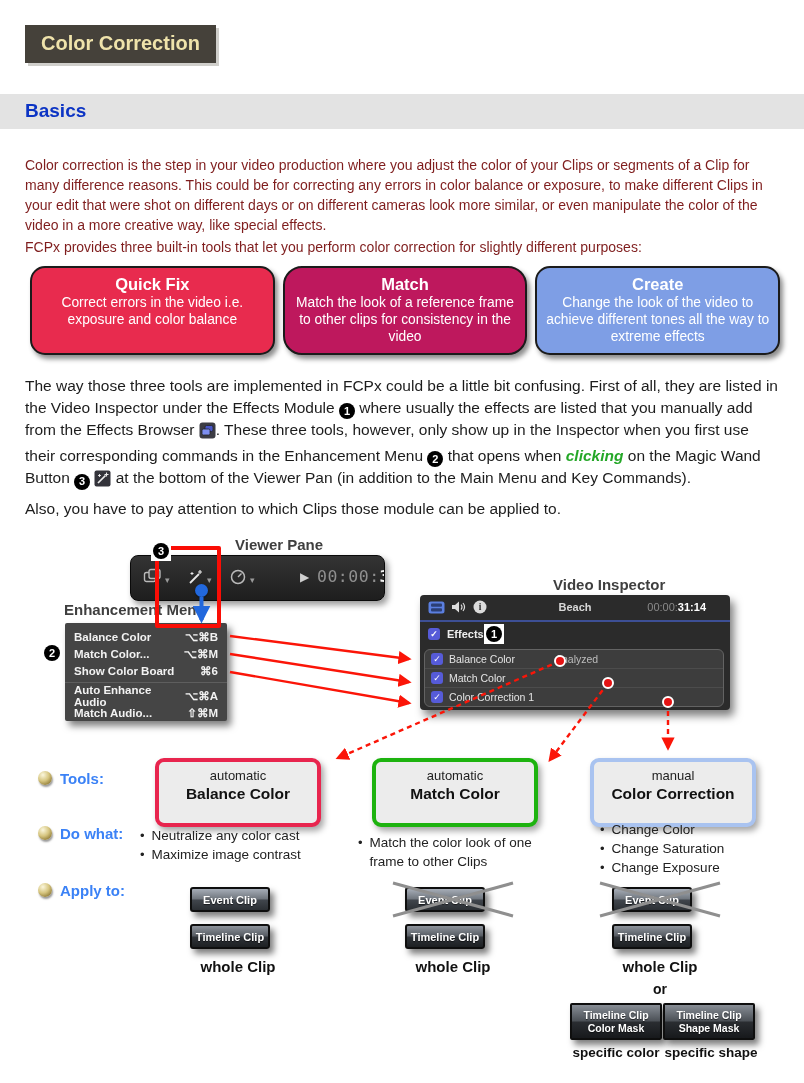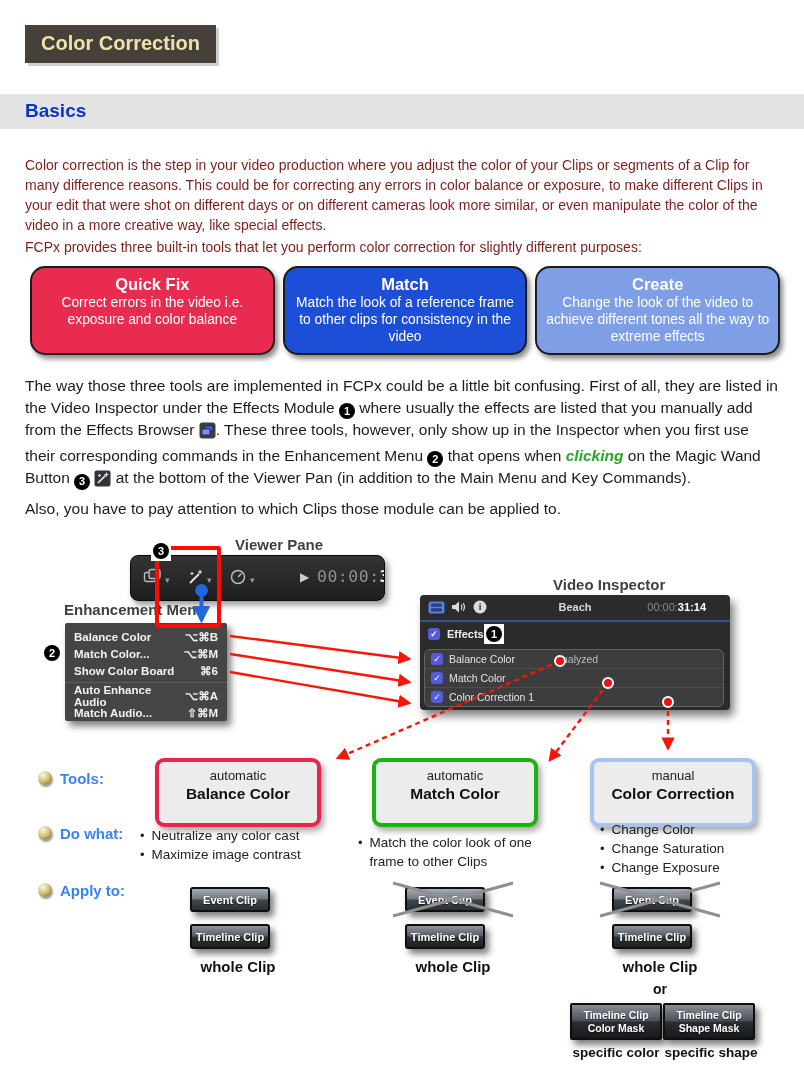--- a/index.html
+++ b/index.html
@@ -113,21 +113,21 @@
   
   <div class="para">Color correction is the step in your video production where you adjust the color of your Clips or segments of a Clip for many difference reasons. This could be for correcting any errors in color balance or exposure, to make different Clips in your edit that were shot on different days or on different cameras look more similar, or even manipulate the color of the video in a more creative way, like special effects.</div>
   <div class="para p2">FCPx provides three built-in tools that let you perform color correction for slightly different purposes:</div>
 
   
   <div class="cards">
     <div class="card" style="background: rgb(232, 43, 78);">
       <div class="c-title">Quick Fix</div>
       <div class="c-body">Correct errors in the video i.e. exposure and color balance</div>
     </div>
-    <div class="card" style="background: #1d4ed8;">
+    <div class="card" style="background: #be185d; border-radius: 19px;">
       <div class="c-title">Match</div>
       <div class="c-body">Match the look of a reference frame to other clips for consistency in the video</div>
     </div>
     <div class="card" style="background: rgb(126, 158, 229);">
       <div class="c-title">Create</div>
       <div class="c-body">Change the look of the video to achieve different tones all the way to extreme effects</div>
     </div>
   </div>
 
   

